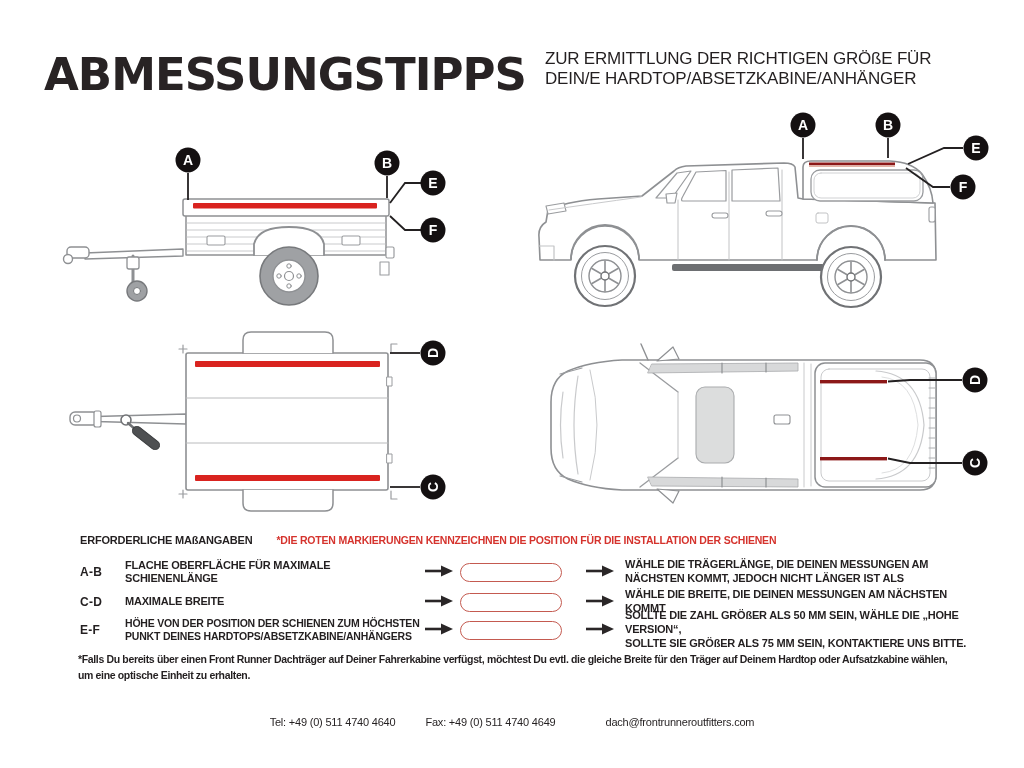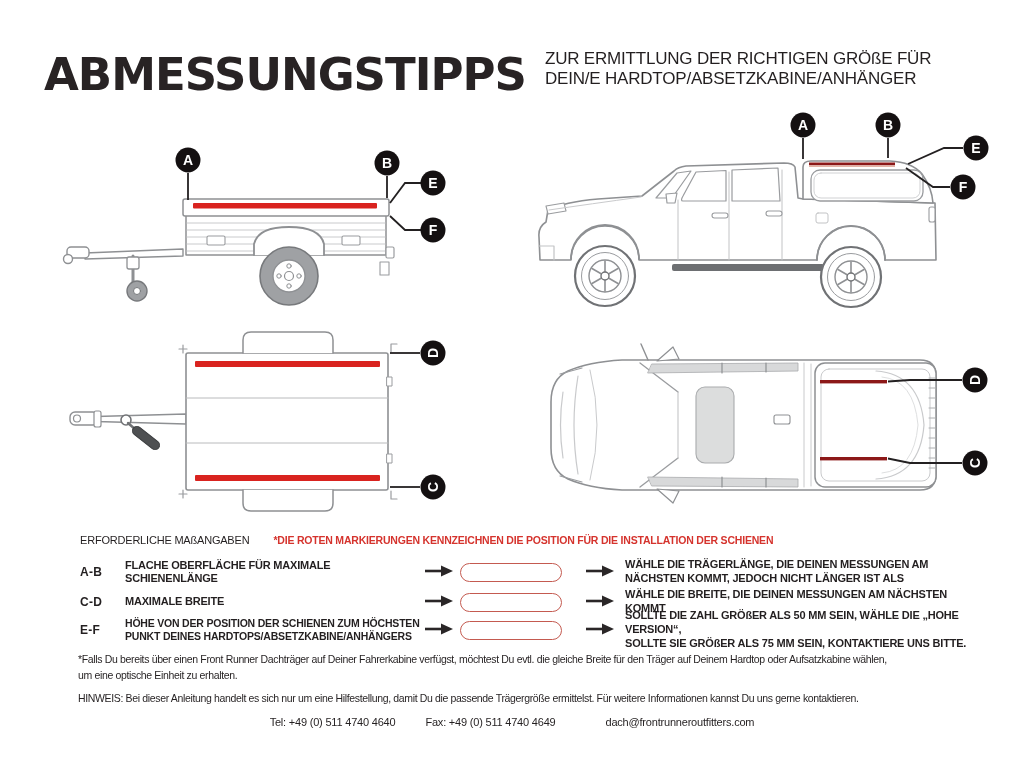--- a/index.html
+++ b/index.html
@@ -6,33 +6,33 @@
   .page{position:relative;width:1003px;height:768px;background:#fff;overflow:hidden;
         font-family:"Liberation Sans",sans-serif;color:#231f20;}
   .title{position:absolute;left:44px;top:52px;font-family:"DejaVu Sans",sans-serif;
          font-weight:bold;font-size:45px;letter-spacing:-1px;color:#282324;line-height:1;}
   .subtitle{position:absolute;left:545px;top:49px;font-size:17px;font-weight:normal;
             line-height:1.2;letter-spacing:-0.2px;}
   .pl{white-space:pre-line;}
   svg text{font-family:"Liberation Sans",sans-serif;}
   .diagram{position:absolute;}
   .sec-head{position:absolute;left:80px;top:534px;display:flex;gap:24px;align-items:baseline;}
-  .sec-title{font-size:11px;font-weight:normal;letter-spacing:-0.2px;}
+  .sec-title{font-size:11px;font-weight:bold;letter-spacing:-0.2px;}
   .sec-note{font-size:10.5px;font-weight:bold;letter-spacing:-0.2px;color:#d5332d;}
   .mrow{position:absolute;left:80px;width:910px;display:flex;align-items:center;}
   .mcode{width:45px;font-size:12px;font-weight:bold;letter-spacing:0.3px;}
   .mdesc{width:300px;font-size:11px;font-weight:bold;letter-spacing:-0.2px;line-height:1.22;}
   .marr1{width:35px;}
   .mpillwrap{width:121px;}
   .marr2{width:44px;padding-left:5px;box-sizing:border-box;}
   .minstr{flex:1;font-size:11px;font-weight:bold;letter-spacing:-0.2px;line-height:1.25;}
   .pill{width:102px;height:19px;border:1.4px solid #c45a50;border-radius:10px;
         background:#fff;outline:none;box-sizing:border-box;font:bold 11px "Liberation Sans",sans-serif;
         text-align:center;color:#231f20;padding:0 6px;display:block;}
-  .note{position:absolute;left:78px;width:914px;font-size:10.5px;font-weight:normal;
+  .note{position:absolute;left:78px;width:914px;font-size:10.5px;font-weight:bold;
         letter-spacing:-0.35px;line-height:1.5;}
   .footnote{top:652px;}
   .hinweis{top:691px;}
   .footer{position:absolute;left:0;top:716px;width:1024px;display:flex;justify-content:center;
           gap:30px;font-size:11px;font-weight:normal;letter-spacing:-0.2px;}
   .footer a{color:#231f20;text-decoration:none;margin-left:20px;}
 </style>
 </head>
 <body>
 
@@ -363,21 +363,20 @@
           <line x1="0" y1="6" x2="17" y2="6" stroke="#2a2627" stroke-width="2.6"></line>
           <polygon points="16,0.5 28,6 16,11.5" fill="#2a2627"></polygon>
         </svg>
     </span>
     <span class="minstr pl">SOLLTE DIE ZAHL GRÖßER ALS 50 MM SEIN, WÄHLE DIE „HOHE VERSION“,
 SOLLTE SIE GRÖßER ALS 75 MM SEIN, KONTAKTIERE UNS BITTE.</span>
   </div>
 
   <div class="note footnote pl">*Falls Du bereits über einen Front Runner Dachträger auf Deiner Fahrerkabine verfügst, möchtest Du evtl. die gleiche Breite für den Träger auf Deinem Hardtop oder Aufsatzkabine wählen,
 um eine optische Einheit zu erhalten.</div>
-  <div class="note hinweis">HINWEIS: Bei dieser Anleitung handelt es sich nur um eine Hilfestellung, damit Du die passende Trägergröße ermittelst. Für weitere Informationen kannst Du uns gerne kontaktieren.</div>
 
   <div class="footer">
     <span>Tel: +49 (0) 511 4740 4640</span>
     <span>Fax: +49 (0) 511 4740 4649</span>
     <a href="#">dach@frontrunneroutfitters.com</a>
   </div>
 
 </div>
 
 </body></html>

